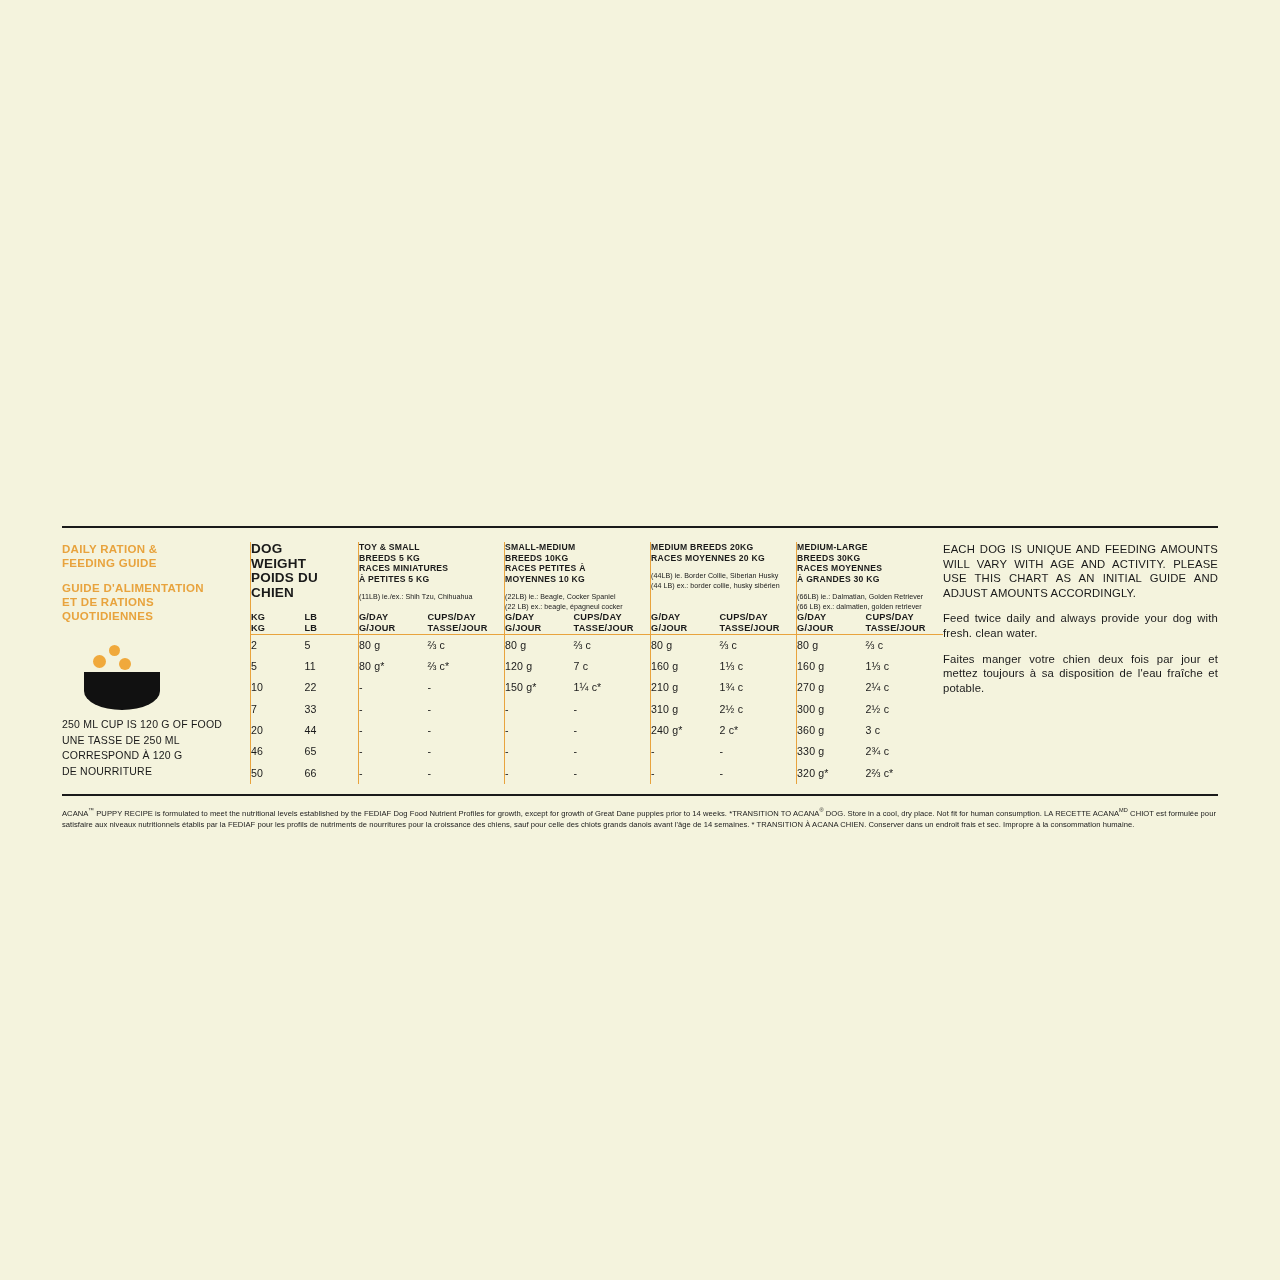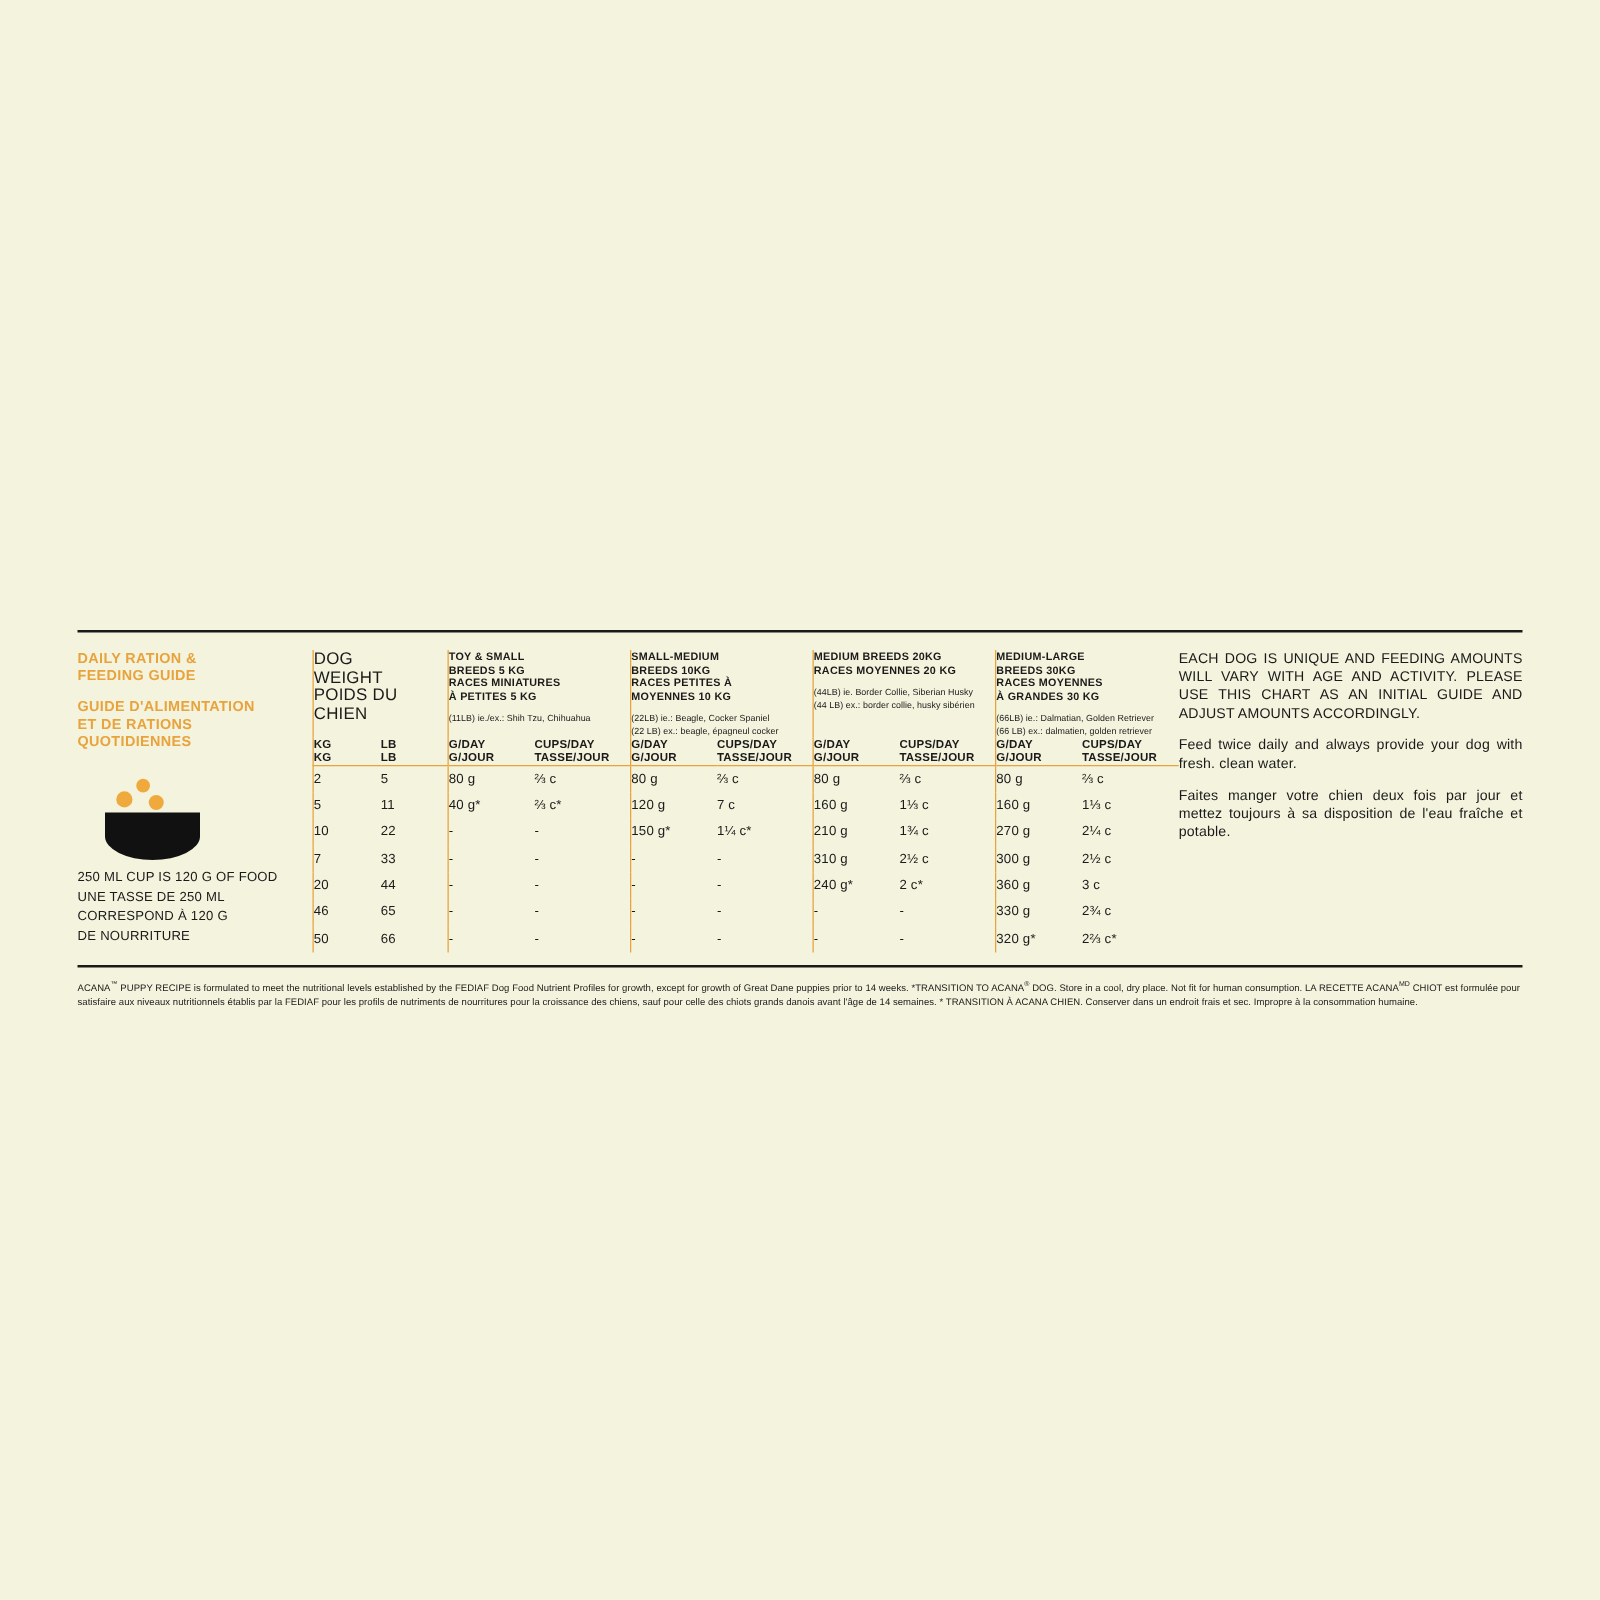--- a/index.html
+++ b/index.html
@@ -12,21 +12,21 @@
     height: 1280px;
     position: relative;
     font-family: "Liberation Sans", sans-serif;
     color: #1a1a1a;
     overflow: hidden;
   }
 
   #panel {
     position: absolute;
     left: 62px;
-    top: 504px;
+    top: 526px;
     width: 1156px;
     box-sizing: border-box;
   }
 
   .rule-top {
     border-top: 2px solid #1a1a1a;
     width: 100%;
   }
   .rule-mid {
     border-top: 2px solid #1a1a1a;
@@ -105,21 +105,21 @@
   }
   .vline {
     border-left: 1.5px solid #e8a33d;
   }
   .hline-bottom {
     border-bottom: 1.5px solid #e8a33d;
   }
   .cellpad { padding: 0 6px 0 7px; }
 
   .hdr-weight {
-    font-weight: normal;
+    font-weight: bold;
     font-size: 13.5px;
     line-height: 14.5px;
     letter-spacing: 0.2px;
     text-transform: uppercase;
     padding-top: 1px;
   }
   .grp-title {
     font-weight: bold;
     font-size: 8.6px;
     line-height: 10.6px;
@@ -294,21 +294,21 @@
           <td class="vline cellpad datacell">80 g</td>
           <td class="cellpad datacell">⅔ c</td>
           <td class="vline cellpad datacell">80 g</td>
           <td class="cellpad datacell">⅔ c</td>
           <td class="vline cellpad datacell">80 g</td>
           <td class="cellpad datacell">⅔ c</td>
         </tr>
         <tr>
           <td class="vline cellpad datacell">5</td>
           <td class="cellpad datacell">11</td>
-          <td class="vline cellpad datacell">40 g*</td>
+          <td class="vline cellpad datacell">80 g*</td>
           <td class="cellpad datacell">⅔ c*</td>
           <td class="vline cellpad datacell">120 g</td>
           <td class="cellpad datacell">7 c</td>
           <td class="vline cellpad datacell">160 g</td>
           <td class="cellpad datacell">1⅓ c</td>
           <td class="vline cellpad datacell">160 g</td>
           <td class="cellpad datacell">1⅓ c</td>
         </tr>
         <tr>
           <td class="vline cellpad datacell">10</td>

